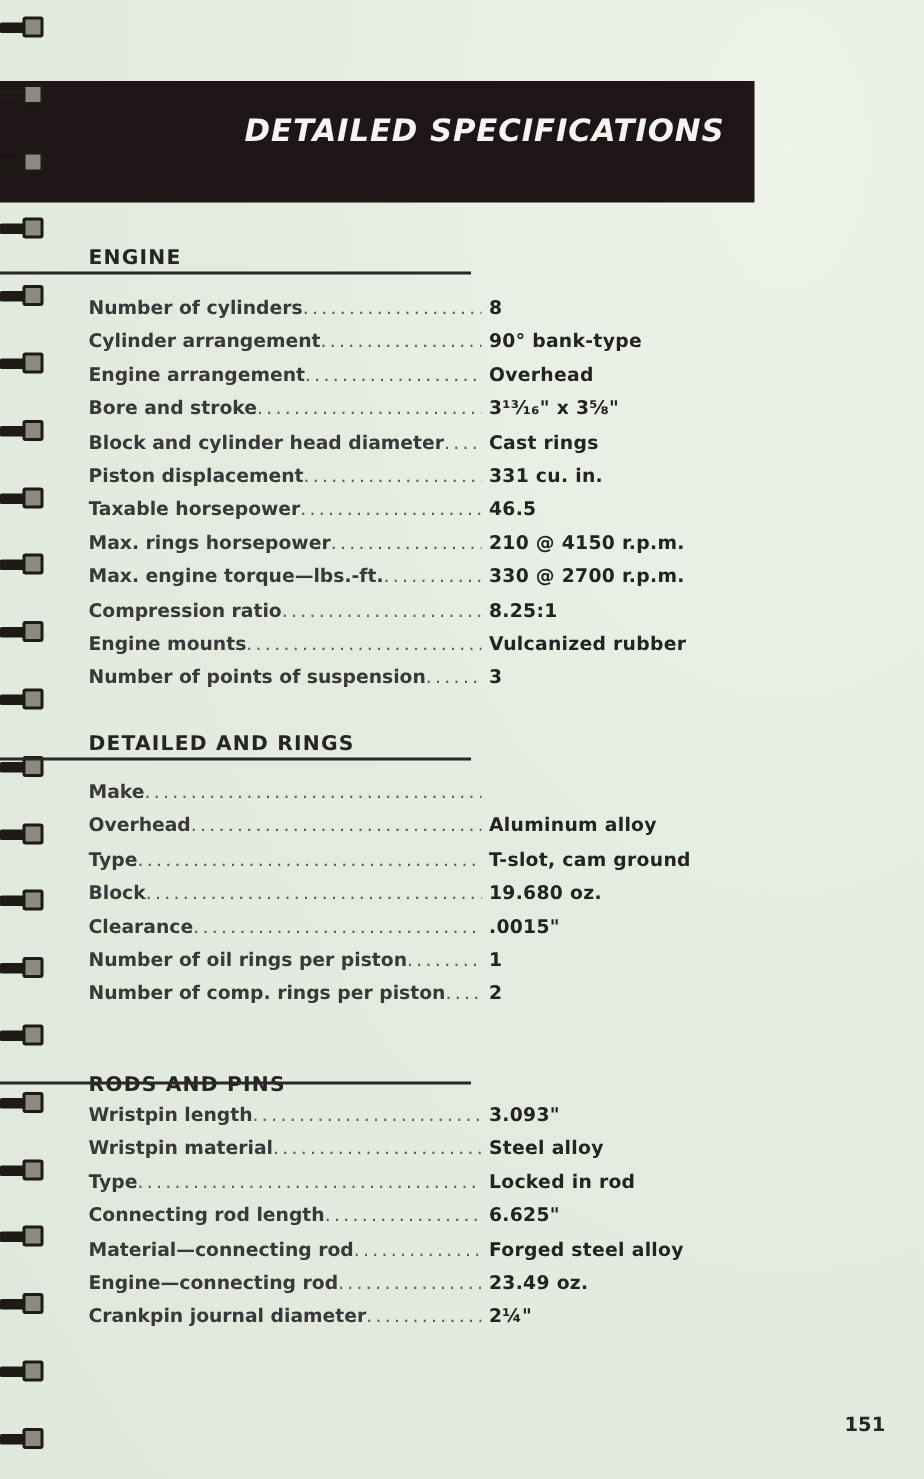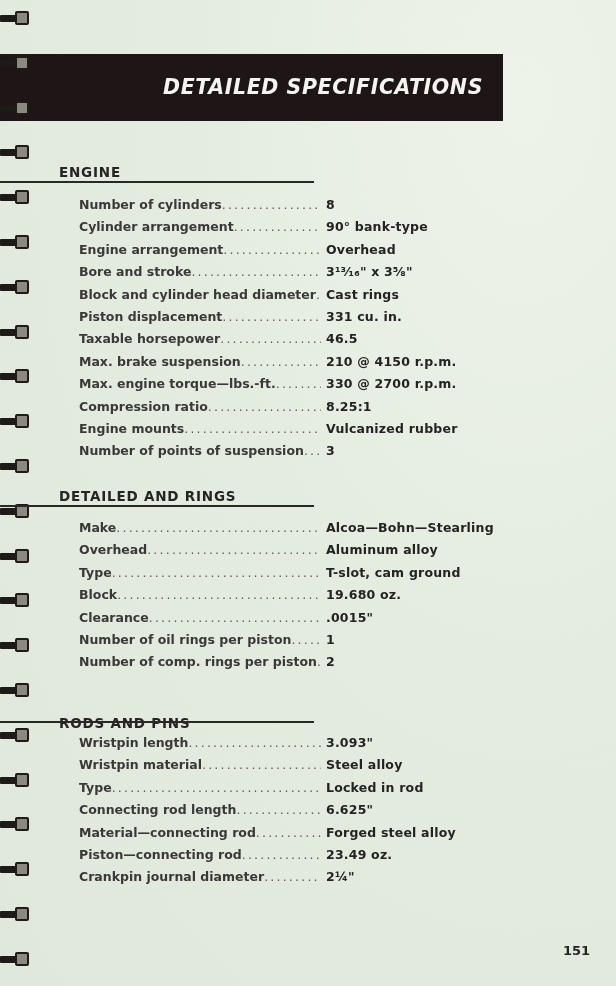--- a/index.html
+++ b/index.html
@@ -7,21 +7,21 @@
     width:616px; height:986px; overflow:hidden; position:relative;
     background:#e3ecdf;
     font-family:"DejaVu Sans", "Liberation Sans", sans-serif;
     color:#2b2b2b;
   }
   .page-bg {
     position:absolute; inset:0;
     background: radial-gradient(ellipse at 85% 10%, #eef3ea 0%, #e4ecdf 45%, #dfe8da 100%);
   }
   .header-band {
-    position:absolute; left:0; top:54px; width:503px; height:67px;
+    position:absolute; left:0; top:54px; width:503px; height:81px;
     background:#1e1616;
   }
   .header-title {
     position:absolute; right:20px; top:21px;
     color:#f4f4f0; font-weight:bold; font-style:italic;
     font-size:20.5px; letter-spacing:0.6px; white-space:nowrap;
     font-family:"DejaVu Sans", sans-serif;
   }
   .ring {
     position:absolute; left:0; width:32px; height:14px;
@@ -44,21 +44,21 @@
   .section-rule {
     position:absolute; left:0; width:314px; height:2px; background:#2a2727;
   }
   .row {
     position:absolute; left:59px; width:460px; height:20px;
     font-size:12.5px; font-weight:bold; white-space:nowrap;
   }
   .row .label {
     position:absolute; left:0; top:0; width:262px; overflow:hidden; color:#3a3838;
   }
-  .row .label span.txt { background:transparent;margin-left:20px; }
+  .row .label span.txt { background:transparent; }
   .row .label .dots {
     color:#5a5858; letter-spacing:2.2px; font-weight:normal;
   }
   .row .value {
     position:absolute; left:267px; top:0; color:#242222; letter-spacing:0.2px;
   }
   .page-number {
     position:absolute; left:563px; top:943px;
     font-size:13px; font-weight:bold; color:#262424;
   }
@@ -190,21 +190,21 @@
     </div>
     <div class="row" style="top: 309px;">
       <div class="label"><span class="txt">Piston displacement</span><span class="dots">..................................................</span></div>
       <div class="value">331 cu. in.</div>
     </div>
     <div class="row" style="top: 331.4px;">
       <div class="label"><span class="txt">Taxable horsepower</span><span class="dots">..................................................</span></div>
       <div class="value">46.5</div>
     </div>
     <div class="row" style="top: 353.8px;">
-      <div class="label"><span class="txt">Max. brake suspension</span><span class="dots">..................................................</span></div>
+      <div class="label"><span class="txt">Max. rings horsepower</span><span class="dots">..................................................</span></div>
       <div class="value">210 @ 4150 r.p.m.</div>
     </div>
     <div class="row" style="top: 376.2px;">
       <div class="label"><span class="txt">Max. engine torque—lbs.-ft.</span><span class="dots">..................................................</span></div>
       <div class="value">330 @ 2700 r.p.m.</div>
     </div>
     <div class="row" style="top: 398.6px;">
       <div class="label"><span class="txt">Compression ratio</span><span class="dots">..................................................</span></div>
       <div class="value">8.25:1</div>
     </div>
@@ -218,21 +218,20 @@
     </div>
   </div>
 
 <div class="section" style="top:485px;">
   <div class="section-title" style="top:3px;">DETAILED AND RINGS</div>
   <div class="section-rule" style="top:20px;"></div>
 </div>
 <div id="rows-1">
     <div class="row" style="top: 520px;">
       <div class="label"><span class="txt">Make</span><span class="dots">..................................................</span></div>
-      <div class="value">Alcoa—Bohn—Stearling</div>
     </div>
     <div class="row" style="top: 542.4px;">
       <div class="label"><span class="txt">Overhead</span><span class="dots">..................................................</span></div>
       <div class="value">Aluminum alloy</div>
     </div>
     <div class="row" style="top: 564.8px;">
       <div class="label"><span class="txt">Type</span><span class="dots">..................................................</span></div>
       <div class="value">T-slot, cam ground</div>
     </div>
     <div class="row" style="top: 587.2px;">
@@ -272,21 +271,21 @@
     </div>
     <div class="row" style="top: 802.2px;">
       <div class="label"><span class="txt">Connecting rod length</span><span class="dots">..................................................</span></div>
       <div class="value">6.625"</div>
     </div>
     <div class="row" style="top: 824.6px;">
       <div class="label"><span class="txt">Material—connecting rod</span><span class="dots">..................................................</span></div>
       <div class="value">Forged steel alloy</div>
     </div>
     <div class="row" style="top: 847px;">
-      <div class="label"><span class="txt">Piston—connecting rod</span><span class="dots">..................................................</span></div>
+      <div class="label"><span class="txt">Engine—connecting rod</span><span class="dots">..................................................</span></div>
       <div class="value">23.49 oz.</div>
     </div>
     <div class="row" style="top: 869.4px;">
       <div class="label"><span class="txt">Crankpin journal diameter</span><span class="dots">..................................................</span></div>
       <div class="value">2¼"</div>
     </div>
   </div>
 
 <div class="page-number">151</div>
 

